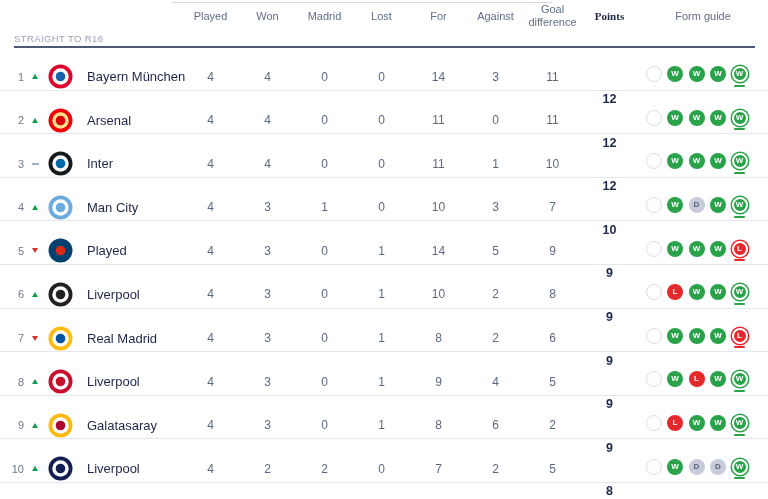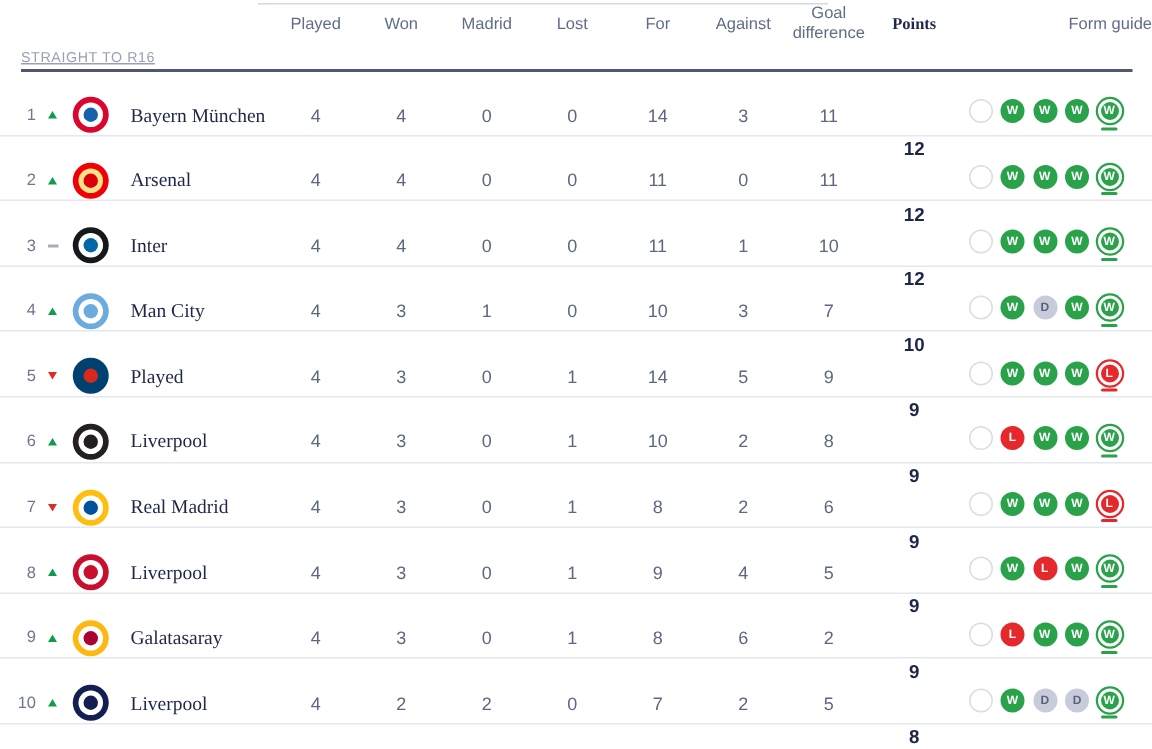--- a/index.html
+++ b/index.html
@@ -20,38 +20,38 @@
     grid-template-columns: 182px repeat(8, 57px) 130px;
     align-items: center;
   }
   
   .header-row { height: 30px; padding-top: 2px; }
   .col-head {
     text-align: center; font-size: 11px; line-height: 1.15;
     color: var(--header-gray);
   }
   .col-head.bold { font-weight: bold; color: var(--text-dark); font-family: Liberation Serif, serif; }
-  .col-head.form-head { text-align: right; }
+  .col-head.form-head { text-align: center; }
   
   .section-block { padding-top: 3px; height: 17px; }
   .section-label {
     margin-left: 14px; font-size: 9.5px; letter-spacing: 0.4px;
-    color: var(--section-label); text-transform: uppercase; text-decoration: underline;
+    color: var(--section-label); text-transform: uppercase;
   }
   .section-line { margin: 2px 13px 0 14px; height: 1.5px; background: var(--section-line); }
   
   .team-row { height: 43.6px; border-bottom: 1px solid var(--row-border); cursor: pointer; }
   .team-cell { display: flex; align-items: center; padding-left: 8px; }
   .pos-num { width: 16px; text-align: right; font-size: 11px; color: #6e7790; flex: none; }
   .mov { margin-left: 7px; flex: none; width: 8px; display: flex; justify-content: center; }
   .mov-up { width: 0; height: 0; border-left: 3.5px solid transparent; border-right: 3.5px solid transparent; border-bottom: 5px solid var(--up); }
   .mov-down { width: 0; height: 0; border-left: 3.5px solid transparent; border-right: 3.5px solid transparent; border-top: 5px solid var(--down); }
   .mov-same { width: 7px; height: 1.5px; background: var(--same); margin-top: 1px; }
   .crest { margin-left: 9px; flex: none; width: 25px; height: 25px; }
-  .team-name { margin-left: 14px; font-size: 13px; color: var(--text-dark); white-space: nowrap; font-family: Liberation Serif, serif; }
+  .team-name { margin-left: 14px; font-size: 13px; color: var(--text-dark); white-space: nowrap; }
   .stat { text-align: center; font-size: 12px; color: var(--text-gray); }
   .stat.points { font-weight: bold; color: var(--text-dark); font-size: 12.5px; margin-top: 45px; }
   
   .form-cell { display: flex; gap: 2.5px; padding-left: 6px; align-items: flex-start; }
   .form-slot { display: flex; flex-direction: column; align-items: center; width: 19px; }
   .form-circle {
     width: 16px; height: 16px; border-radius: 50%;
     display: flex; align-items: center; justify-content: center;
     font-size: 8px; font-weight: bold; color: #ffffff; line-height: 1;
   }

